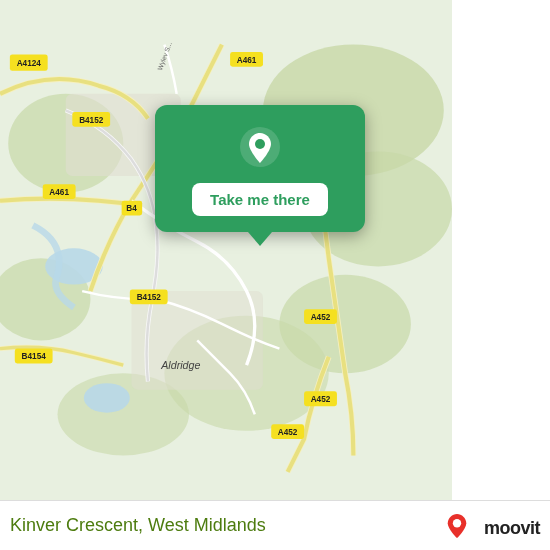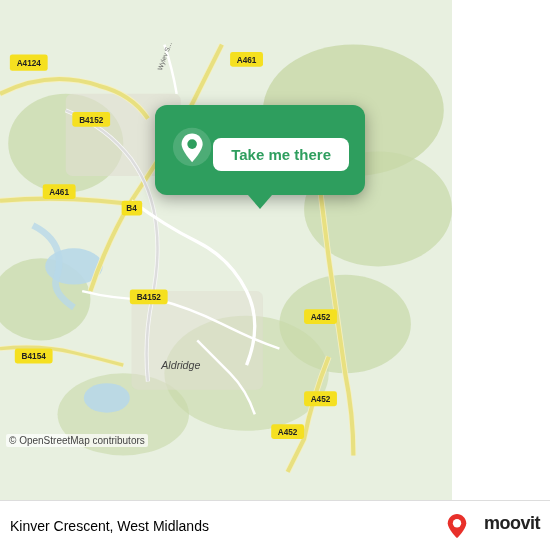--- a/index.html
+++ b/index.html
@@ -28,21 +28,21 @@
     
     #popup-card {
       position: absolute;
       top: 105px;
       left: 155px;
       width: 210px;
       background: #2e9e5e;
       border-radius: 12px;
       padding: 20px 16px 16px;
       display: flex;
-      flex-direction: row;
+      flex-direction: column;
       align-items: center;
       box-shadow: 0 4px 16px rgba(0,0,0,0.35);
       z-index: 10;
     }
 
     #popup-card::after {
       content: '';
       position: absolute;
       bottom: -14px;
       left: 50%;
@@ -78,27 +78,27 @@
       background: #fff;
       border-top: 1px solid #ddd;
       display: flex;
       align-items: center;
       justify-content: space-between;
       padding: 0 10px;
       position: relative;
     }
 
     #location-text {
-      font-size: 14px;
-      color: #000000;
+      font-size: 18px;
+      color: #4d7c0f;
     }
 
     #moovit-logo {
       display: flex;
-      align-items: flex-start;
+      align-items: flex-end;
       gap: 16px;
     }
 
     #moovit-pin {
       width: 22px;
       height: 26px;
     }
 
     #moovit-wordmark {
       font-size: 18px;
@@ -214,21 +214,20 @@
 
     <svg id="pin-icon" viewBox="0 0 44 44" xmlns="http://www.w3.org/2000/svg">
       <circle cx="22" cy="22" r="20" fill="rgba(255,255,255,0.15)"></circle>
       <path d="M22 8 C16 8 11 13 11 19 C11 26 22 38 22 38 C22 38 33 26 33 19 C33 13 28 8 22 8 Z" fill="white"></path>
       <circle cx="22" cy="19" r="5" fill="#2e9e5e"></circle>
     </svg>
     <button id="take-me-there-btn">Take me there</button>
   </div>
 
   
-  <div id="osm-credit">© OpenStreetMap contributors</div>
 </div>
 
 <div id="bottom-bar">
   <span id="location-text">Kinver Crescent, West Midlands</span>
   <div id="moovit-logo">
 
     <svg id="moovit-pin" viewBox="0 0 22 28" xmlns="http://www.w3.org/2000/svg">
       <path d="M11 1 C6 1 1 5.5 1 11 C1 17.5 11 27 11 27 C11 27 21 17.5 21 11 C21 5.5 16 1 11 1 Z" fill="#e8302a"></path>
       <circle cx="11" cy="11" r="4.5" fill="white"></circle>
     </svg>

